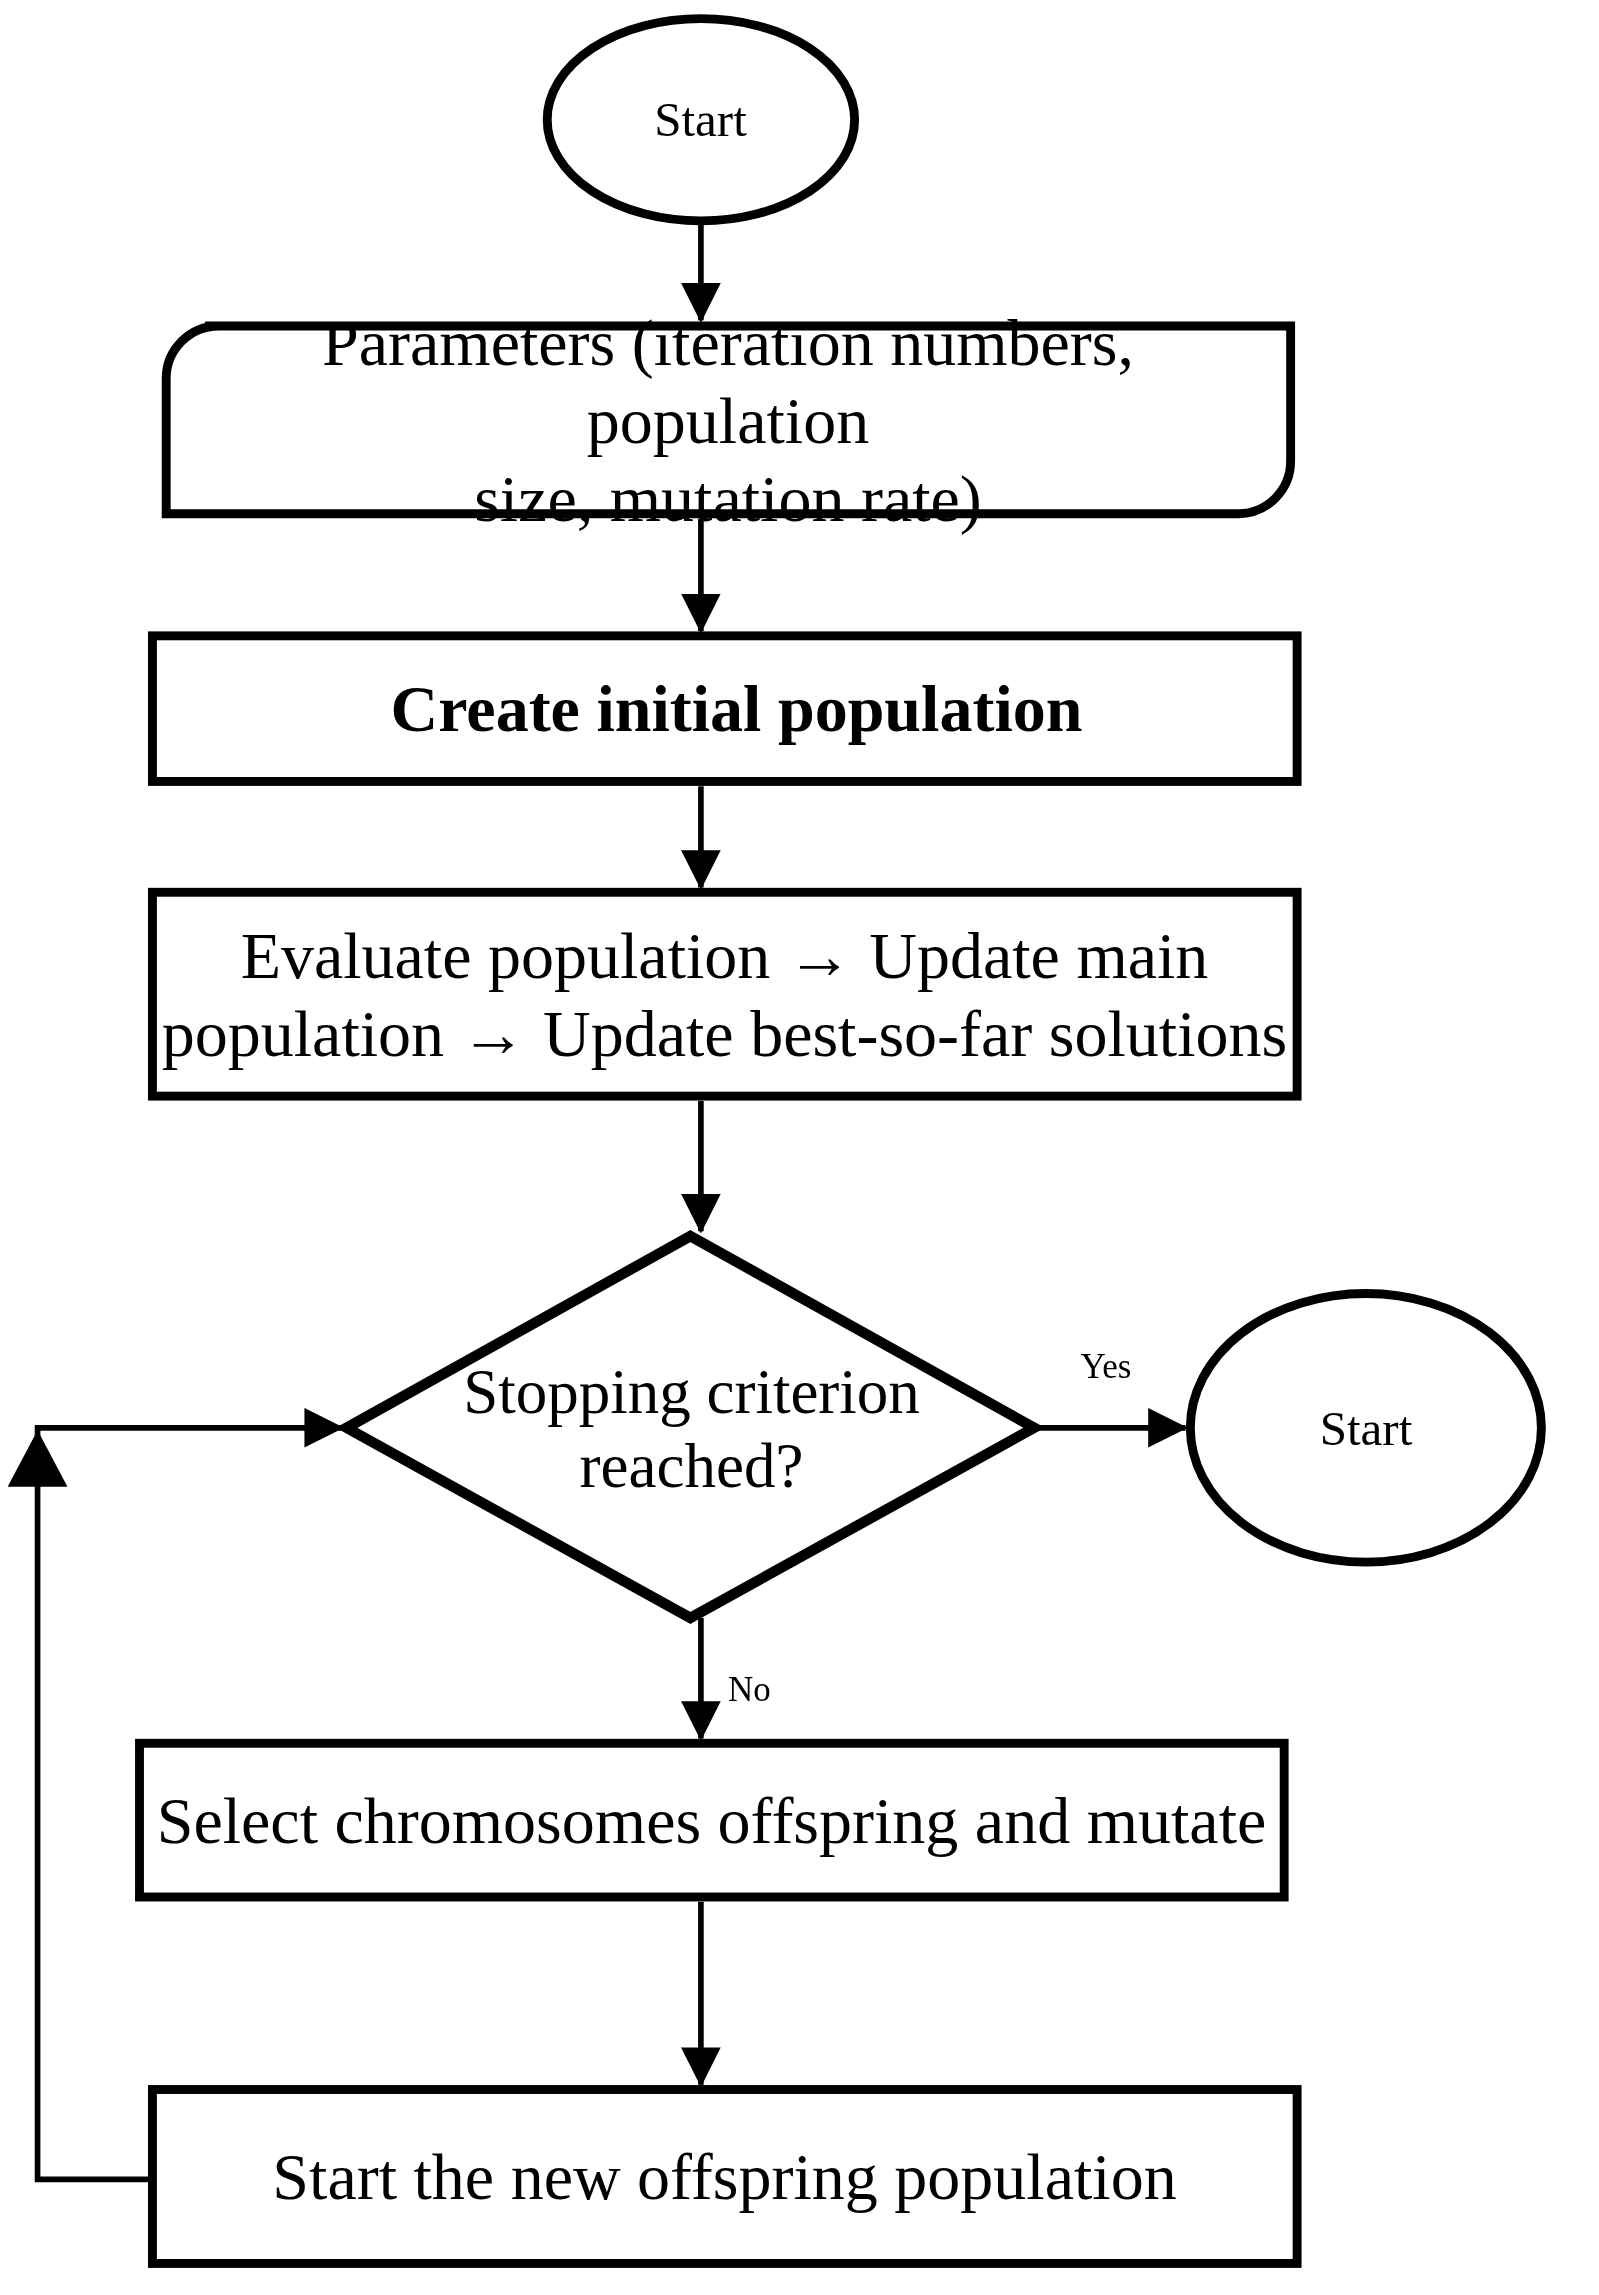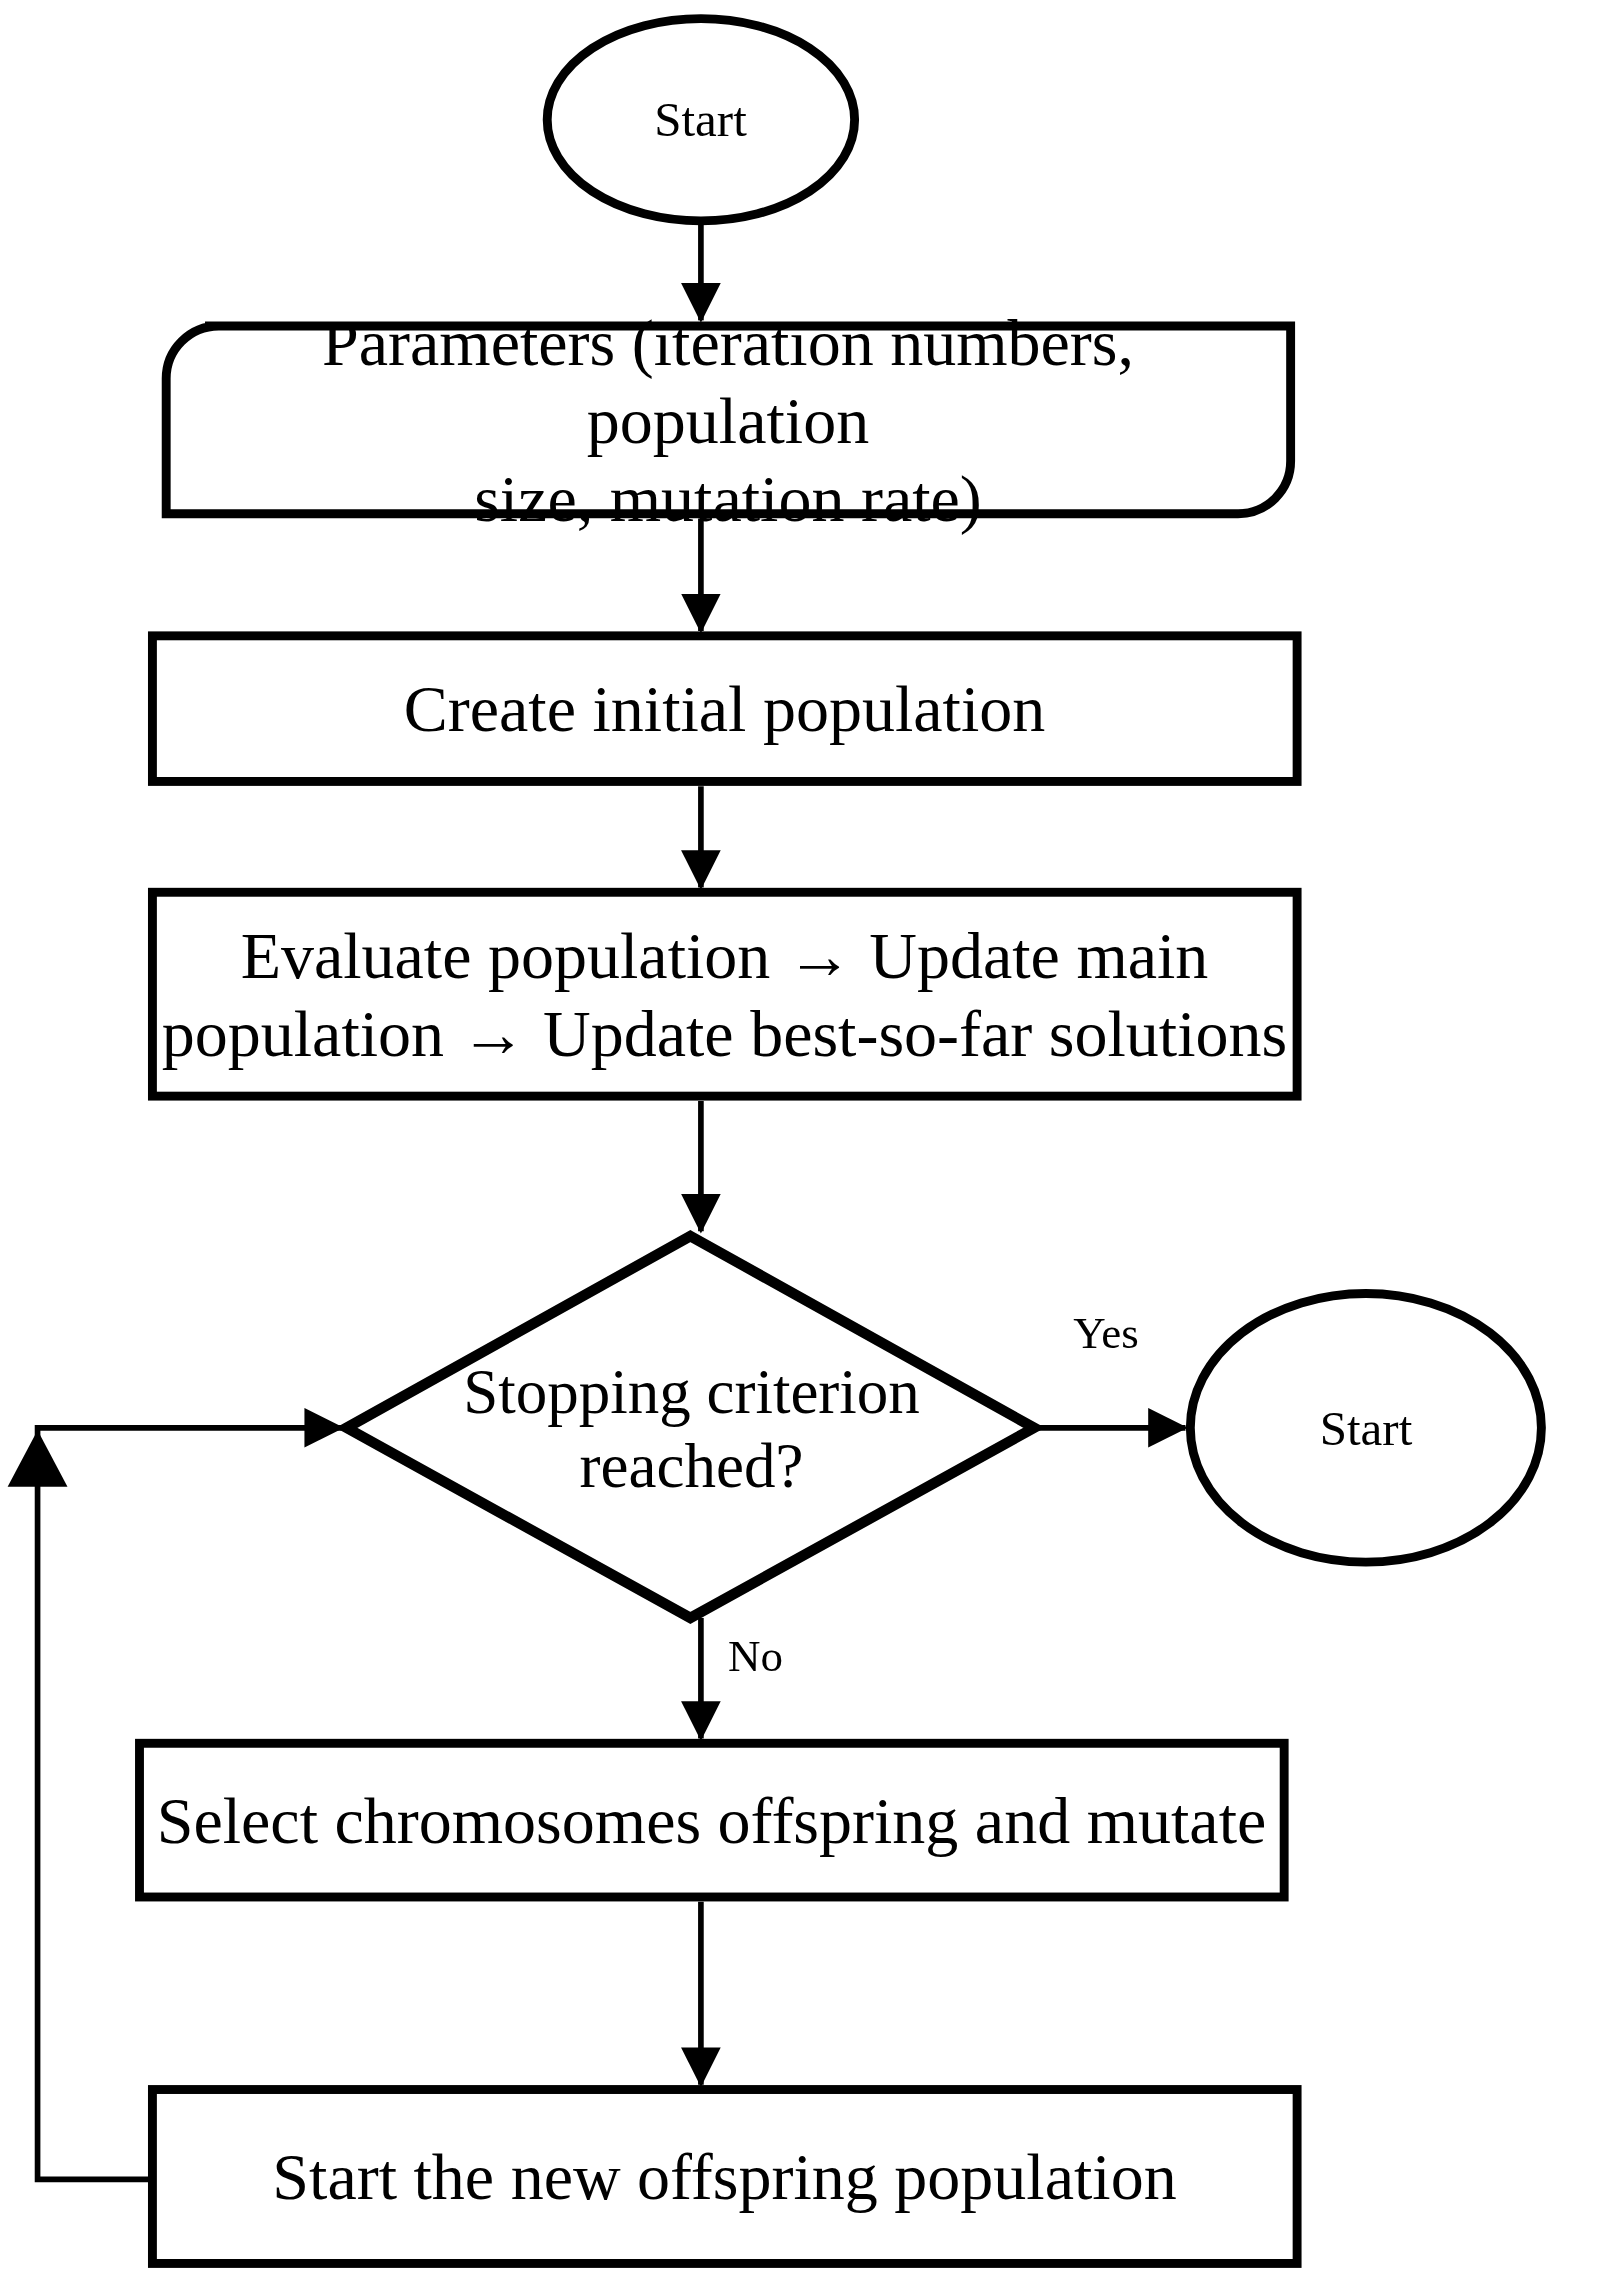--- a/index.html
+++ b/index.html
@@ -38,21 +38,21 @@
   }
   .edge-label {
     position: absolute;
     color: #000000;
     text-align: center;
     line-height: 1;
   }
   .t-terminal { font-size: 49px; }
   .t-process  { font-size: 66px; }
   .t-decision { font-size: 63px; }
-  .t-edge     { font-size: 45px; }
+  .t-edge     { font-size: 35px; margin-top: 38px; }
 </style>
 </head>
 <body>
 
 <div id="canvas">
 
   <svg id="flow-svg" viewBox="0 0 1977 2837" xmlns="http://www.w3.org/2000/svg">
     <defs>
       <marker id="arrow" viewBox="0 0 10 10" refX="9.4" refY="5" markerWidth="7" markerHeight="7" orient="auto-start-reverse">
         <path d="M 0 0 L 10 5 L 0 10 z" fill="#000000"></path>
@@ -99,21 +99,21 @@
     <polyline points="188,2694 46,2694 46,1765 422,1765" fill="none" stroke="#000000" stroke-width="7" marker-end="url(#arrow)"></polyline>
 
     <polygon points="46,1768 9,1838 83,1838" fill="#000000"></polygon>
   </svg>
 
   <div class="node-label t-terminal" style="left:547px; top:71px; width:307px; height:97px;">Start</div>
 
   <div class="node-label t-process" style="left:190px; top:340px; width:1076px; height:162px;">Parameters (iteration numbers, population
 size, mutation rate)</div>
 
-  <div class="node-label t-process" style="left:160px; top:644px; width:1129px; height:129px;">Create initial population</div>
+  <div class="node-label t-process" style="left:172px; top:644px; width:1129px; height:129px;font-weight:bold;">Create initial population</div>
 
   <div class="node-label t-process" style="left:160px; top:901px; width:1129px; height:188px;">Evaluate population → Update main
 population → Update best-so-far solutions</div>
 
   <div class="node-label t-decision" style="left:453px; top:1358px; width:477px; height:142px;">Stopping criterion
 reached?</div>
 
   <div class="node-label t-terminal" style="left:1214px; top:1380px; width:304px; height:97px;">Start</div>
 
   <div class="node-label t-process" style="left:147px; top:1752px; width:1129px; height:138px;">Select chromosomes offspring and mutate</div>

